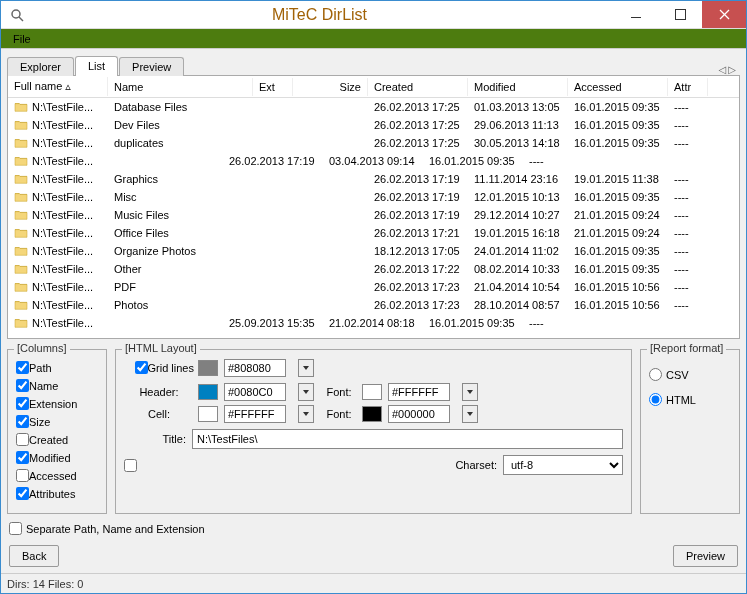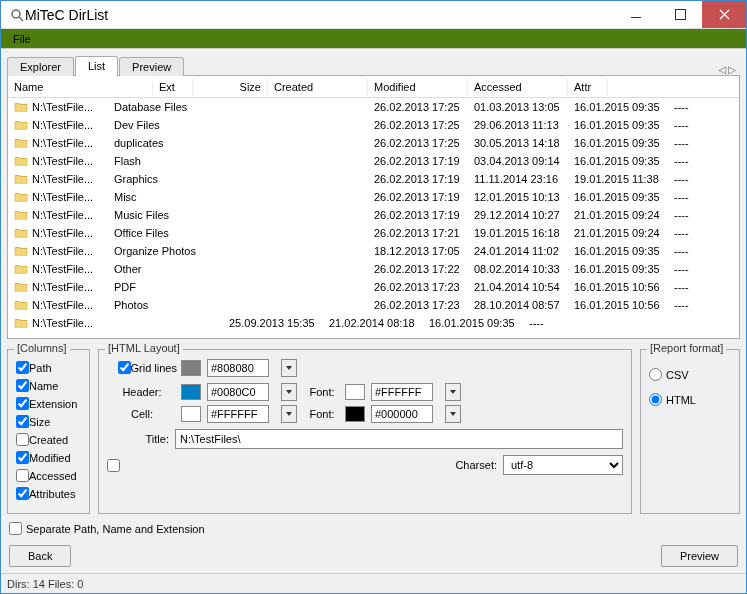--- a/index.html
+++ b/index.html
@@ -1,19 +1,19 @@
 <!DOCTYPE html>
 <html><head>
 <meta charset="utf-8">
 <style>
 * { box-sizing: border-box; margin: 0; padding: 0; font-family: 'Segoe UI', Tahoma, sans-serif; font-size: 11px; }
 body { background: #fff; width: 747px; height: 594px; overflow: hidden; display: flex; flex-direction: column; border: 1px solid #3a8ccf; }
 .titlebar { height: 28px; background: #fff; display: flex; align-items: center; border-bottom: 1px solid #ddd; }
 .titlebar-icon { width: 16px; height: 16px; margin-left: 8px; display: inline-flex; align-items: center; justify-content: center; }
-.titlebar-title { flex: 1; text-align: left; font-size: 14px; color: #000000; }
+.titlebar-title { flex: 1; text-align: center; font-size: 16px; color: #a16207; }
 .win-controls { display: flex; height: 100%; }
 .win-btn { width: 44px; height: 100%; display: flex; align-items: center; justify-content: center; cursor: pointer; }
 .win-btn.min::after { content: ''; width: 10px; height: 1px; background: #333; position: relative; top: 3px; }
 .win-btn.max::after { content: ''; width: 9px; height: 9px; border: 1px solid #333; }
 .win-btn.close { background: #c75050; color: #fff; }
 .win-btn.close svg { width: 11px; height: 11px; }
 .menubar { height: 20px; background: #4d7c0f; border-bottom: 1px solid #ccc; display: flex; align-items: center; padding: 0 4px; }
 .menu-item { padding: 2px 8px; cursor: pointer; }
 .content { flex: 1; background: #f0f0f0; padding: 4px 6px 0 6px; display: flex; flex-direction: column; overflow: hidden; }
 .tabs-row { display: flex; align-items: flex-end; height: 22px; position: relative; text-align: center; }
@@ -33,42 +33,42 @@
 .col.size { width: 75px; text-align: right; }
 .col.created { width: 100px; }
 .col.modified { width: 100px; }
 .col.accessed { width: 100px; }
 .col.attr { width: 40px; }
 .folder-icon { width: 14px; height: 12px; flex-shrink: 0; }
 .bottom-panel { background: #f0f0f0; padding: 6px 0 4px 0; display: flex; flex-direction: column; gap: 4px; }
 .settings-row { display: flex; gap: 8px; }
 .fieldset { border: 1px solid #aaa; padding: 6px 8px 8px 8px; position: relative; margin-top: 4px; }
 .fieldset-legend { position: absolute; top: -8px; left: 6px; background: #f0f0f0; padding: 0 3px; color: #333; }
-.columns-box { width: 83px; }
+.columns-box { width: 100px; }
 .html-layout-box { flex: 1; }
 .report-box { width: 100px; }
 .chk-row { display: flex; align-items: center; margin: 5px 0; }
 .chk-row input[type=checkbox] { width: 13px; height: 13px; }
 .layout-grid { display: grid; grid-template-columns: 70px 22px 70px 18px 38px 22px 70px 18px; gap: 4px 4px; align-items: center; }
 .layout-grid .lbl { text-align: center; }
 .swatch { width: 20px; height: 16px; border: 1px solid #888; }
 .hex-inp { width: 62px; height: 18px; border: 1px solid #888; padding: 0 3px; font-size: 11px; }
 .dd-btn { width: 16px; height: 18px; border: 1px solid #888; background: #eee; display: flex; align-items: center; justify-content: center; cursor: pointer; }
 .dd-btn::after { content: ''; border-left: 3px solid transparent; border-right: 3px solid transparent; border-top: 4px solid #333; }
 .title-row { display: flex; align-items: center; gap: 6px; margin-top: 6px; }
 .title-row .lbl { width: 62px; text-align: right; }
 .title-inp { flex: 1; height: 20px; border: 1px solid #888; padding: 0 4px; }
 .tree-row { display: flex; align-items: center; gap: 6px; margin-top: 6px; }
 .charset-lbl { margin-left: auto; }
 .charset-sel { width: 120px; height: 20px; border: 1px solid #888; padding: 0 3px; background: #fff; }
 .radio-row { display: flex; align-items: center; gap: 4px; margin: 12px 0; }
 .radio-row input { width: 13px; height: 13px; }
 .sep-row { display: flex; align-items: center; gap: 4px; padding: 4px 2px; }
 .btn-row { display: flex; justify-content: space-between; padding: 2px; }
-.btn { padding: 4px 18px; border: 1px solid #999; background: #eee; cursor: pointer; border-radius: 2px; }
+.btn { padding: 4px 12px; border: 1px solid #999; background: #eee; cursor: pointer; border-radius: 2px; }
 .statusbar { height: 20px; border-top: 1px solid #ccc; background: #f0f0f0; display: flex; align-items: center; padding: 0 6px; color: #333; }
 </style>
 </head>
 <body>
 
 <div class="titlebar">
   <span class="titlebar-icon">
     <svg viewBox="0 0 16 16">
         <circle cx="7" cy="7" r="4" fill="none" stroke="#666" stroke-width="1.5"></circle>
         <line x1="10" y1="10" x2="14" y2="14" stroke="#666" stroke-width="1.5"></line>
@@ -97,20 +97,21 @@
     <div class="tab active">List</div>
     <div class="tab">Preview</div>
     <div class="tabs-nav">
       <span>◁</span>
       <span>▷</span>
     </div>
   </div>
 
   <div class="list-panel">
     <div class="list-header">
+      <div class="col fullname">Full name ▵</div>
       <div class="col name">Name</div>
       <div class="col ext">Ext</div>
       <div class="col size">Size</div>
       <div class="col created">Created</div>
       <div class="col modified">Modified</div>
       <div class="col accessed">Accessed</div>
       <div class="col attr">Attr</div>
     </div>
     <div class="list-body" id="list-body">
         <div class="row">
@@ -168,21 +169,20 @@
           <div class="col attr">----</div>
         </div>
         <div class="row">
           <div class="col fullname">
             <svg class="folder-icon" viewBox="0 0 16 14">
               <path d="M1 3 L1 12 L15 12 L15 4 L7 4 L6 3 Z" fill="#f4d67a" stroke="#c9a227" stroke-width="0.6"></path>
               <path d="M1 3 L6 3 L7 4 L15 4" fill="none" stroke="#c9a227" stroke-width="0.6"></path>
             </svg>
             <span>N:\TestFile...</span>
           </div>
-          <div class="col name">Flash</div>
           <div class="col ext"></div>
           <div class="col size">
             <dir></dir>
           </div>
           <div class="col created">26.02.2013 17:19</div>
           <div class="col modified">03.04.2013 09:14</div>
           <div class="col accessed">16.01.2015 09:35</div>
           <div class="col attr">----</div>
         </div>
         <div class="row">

